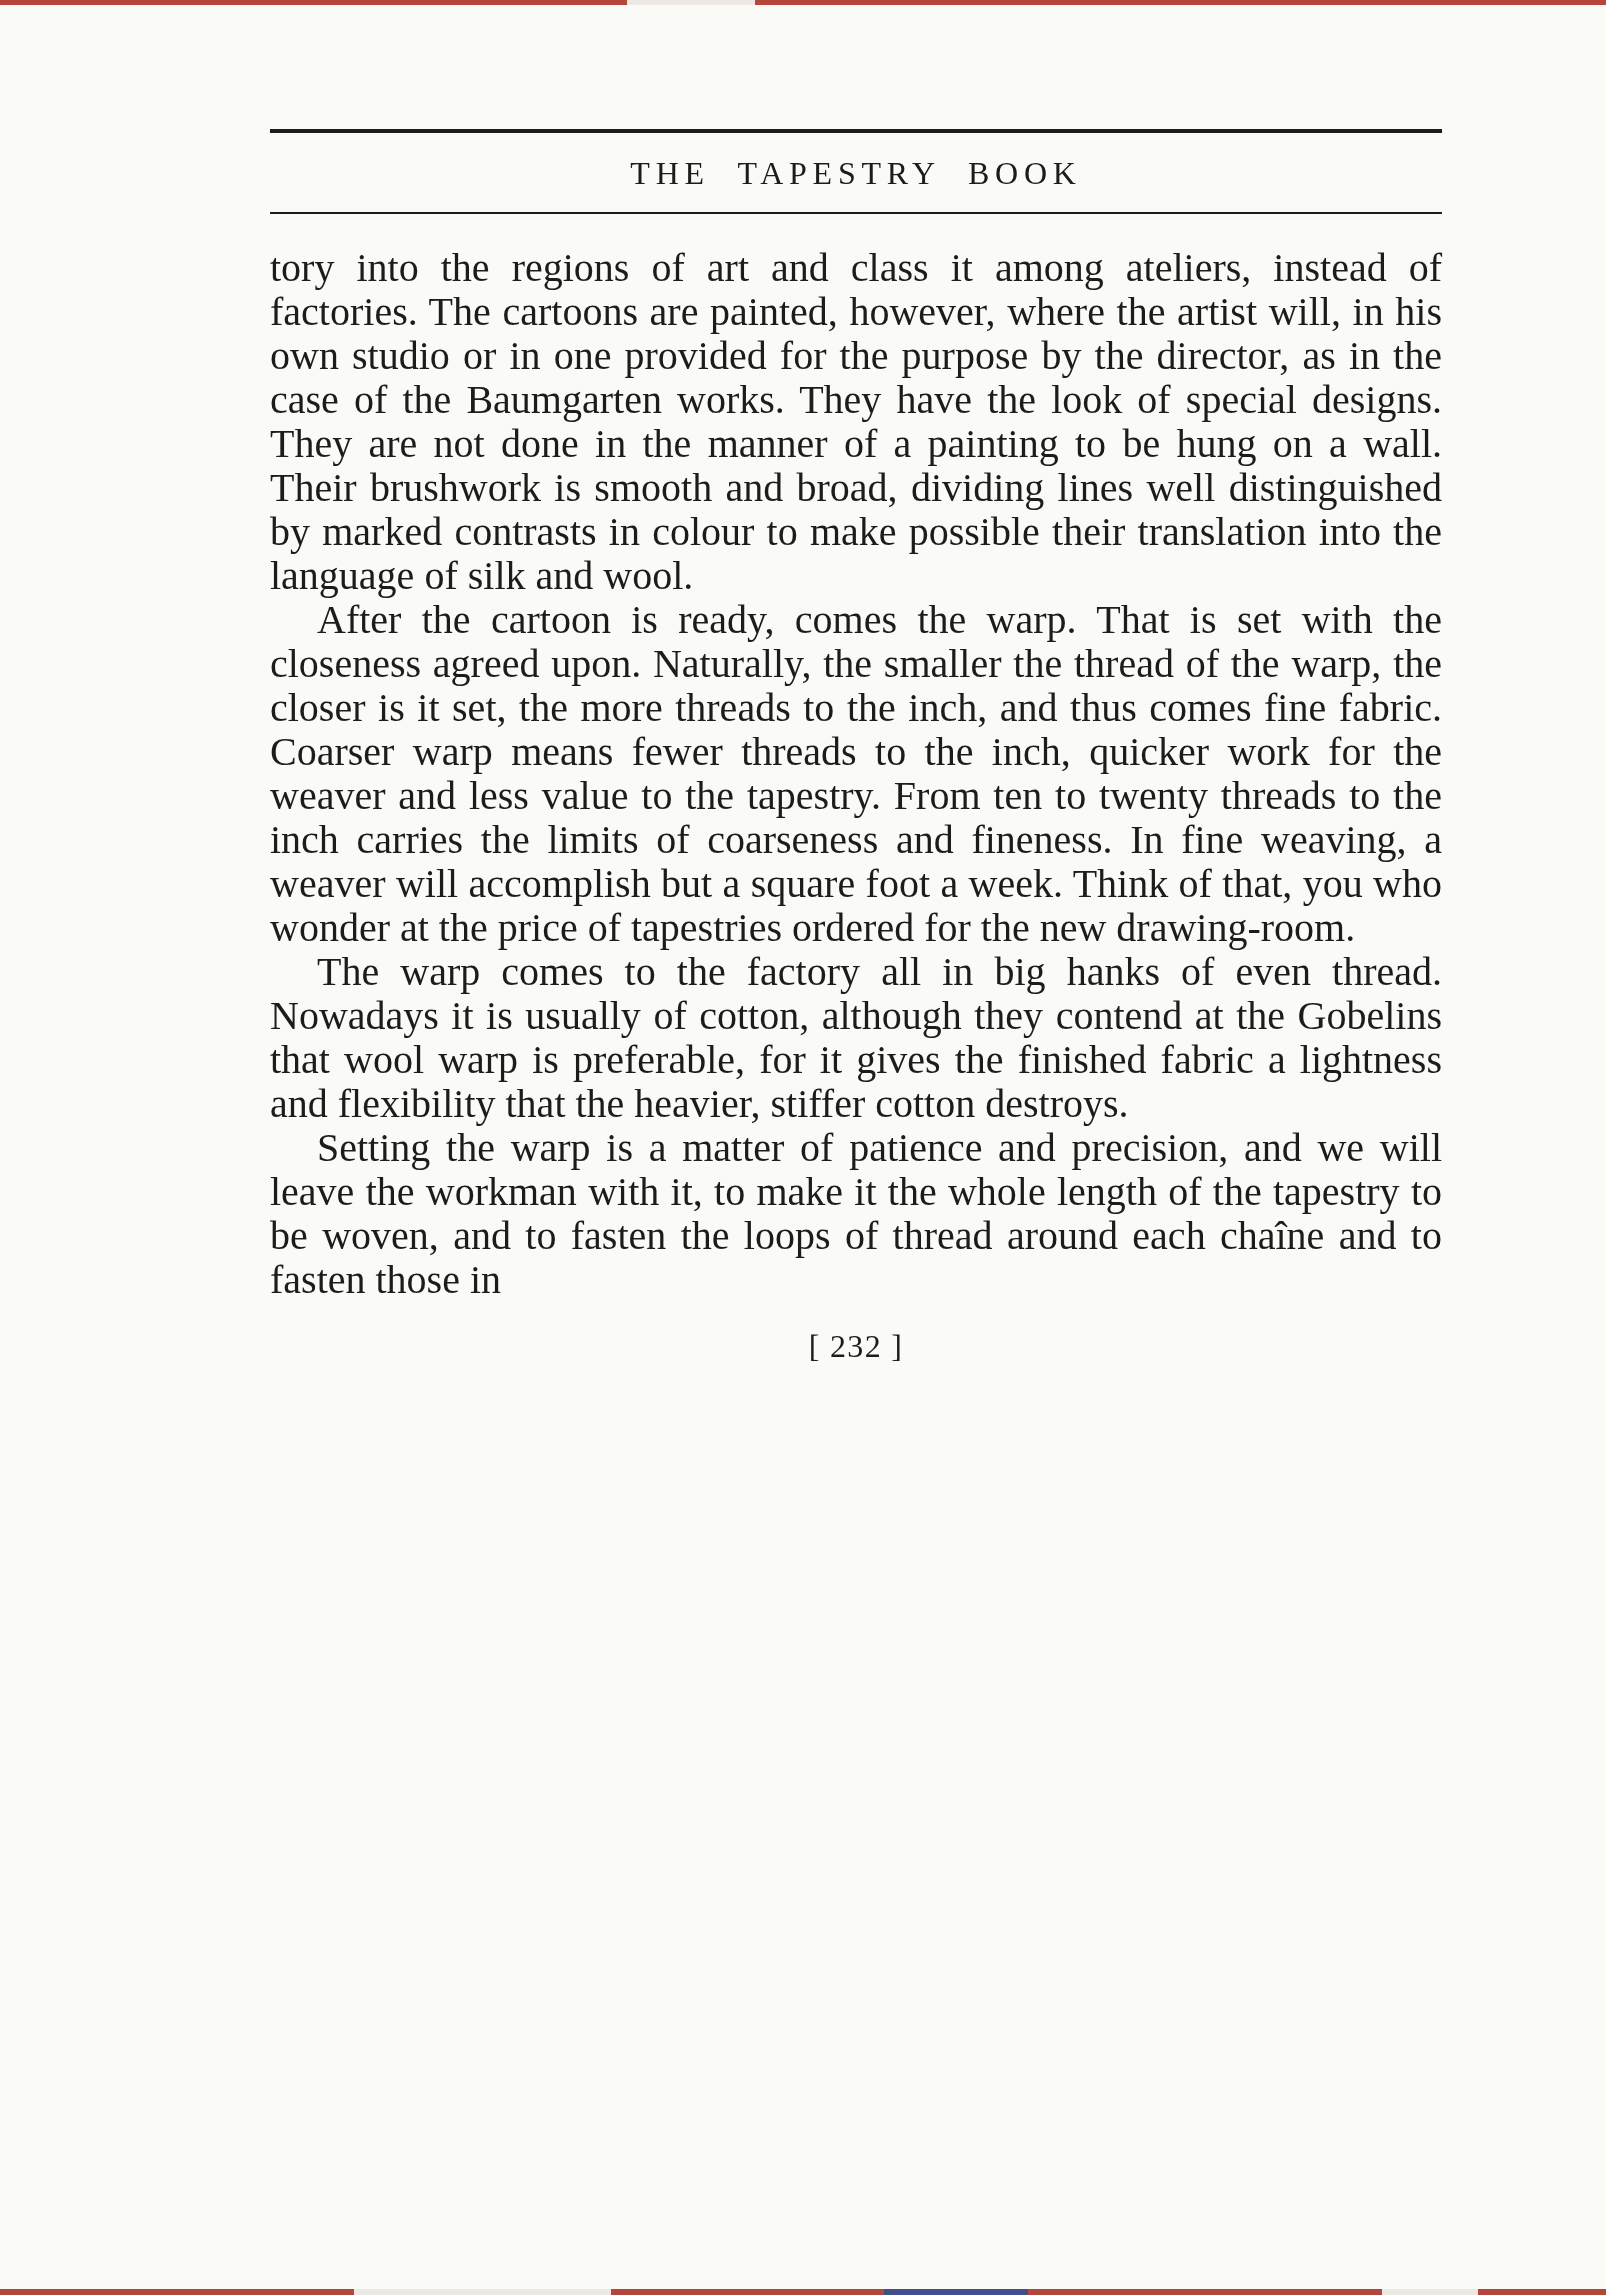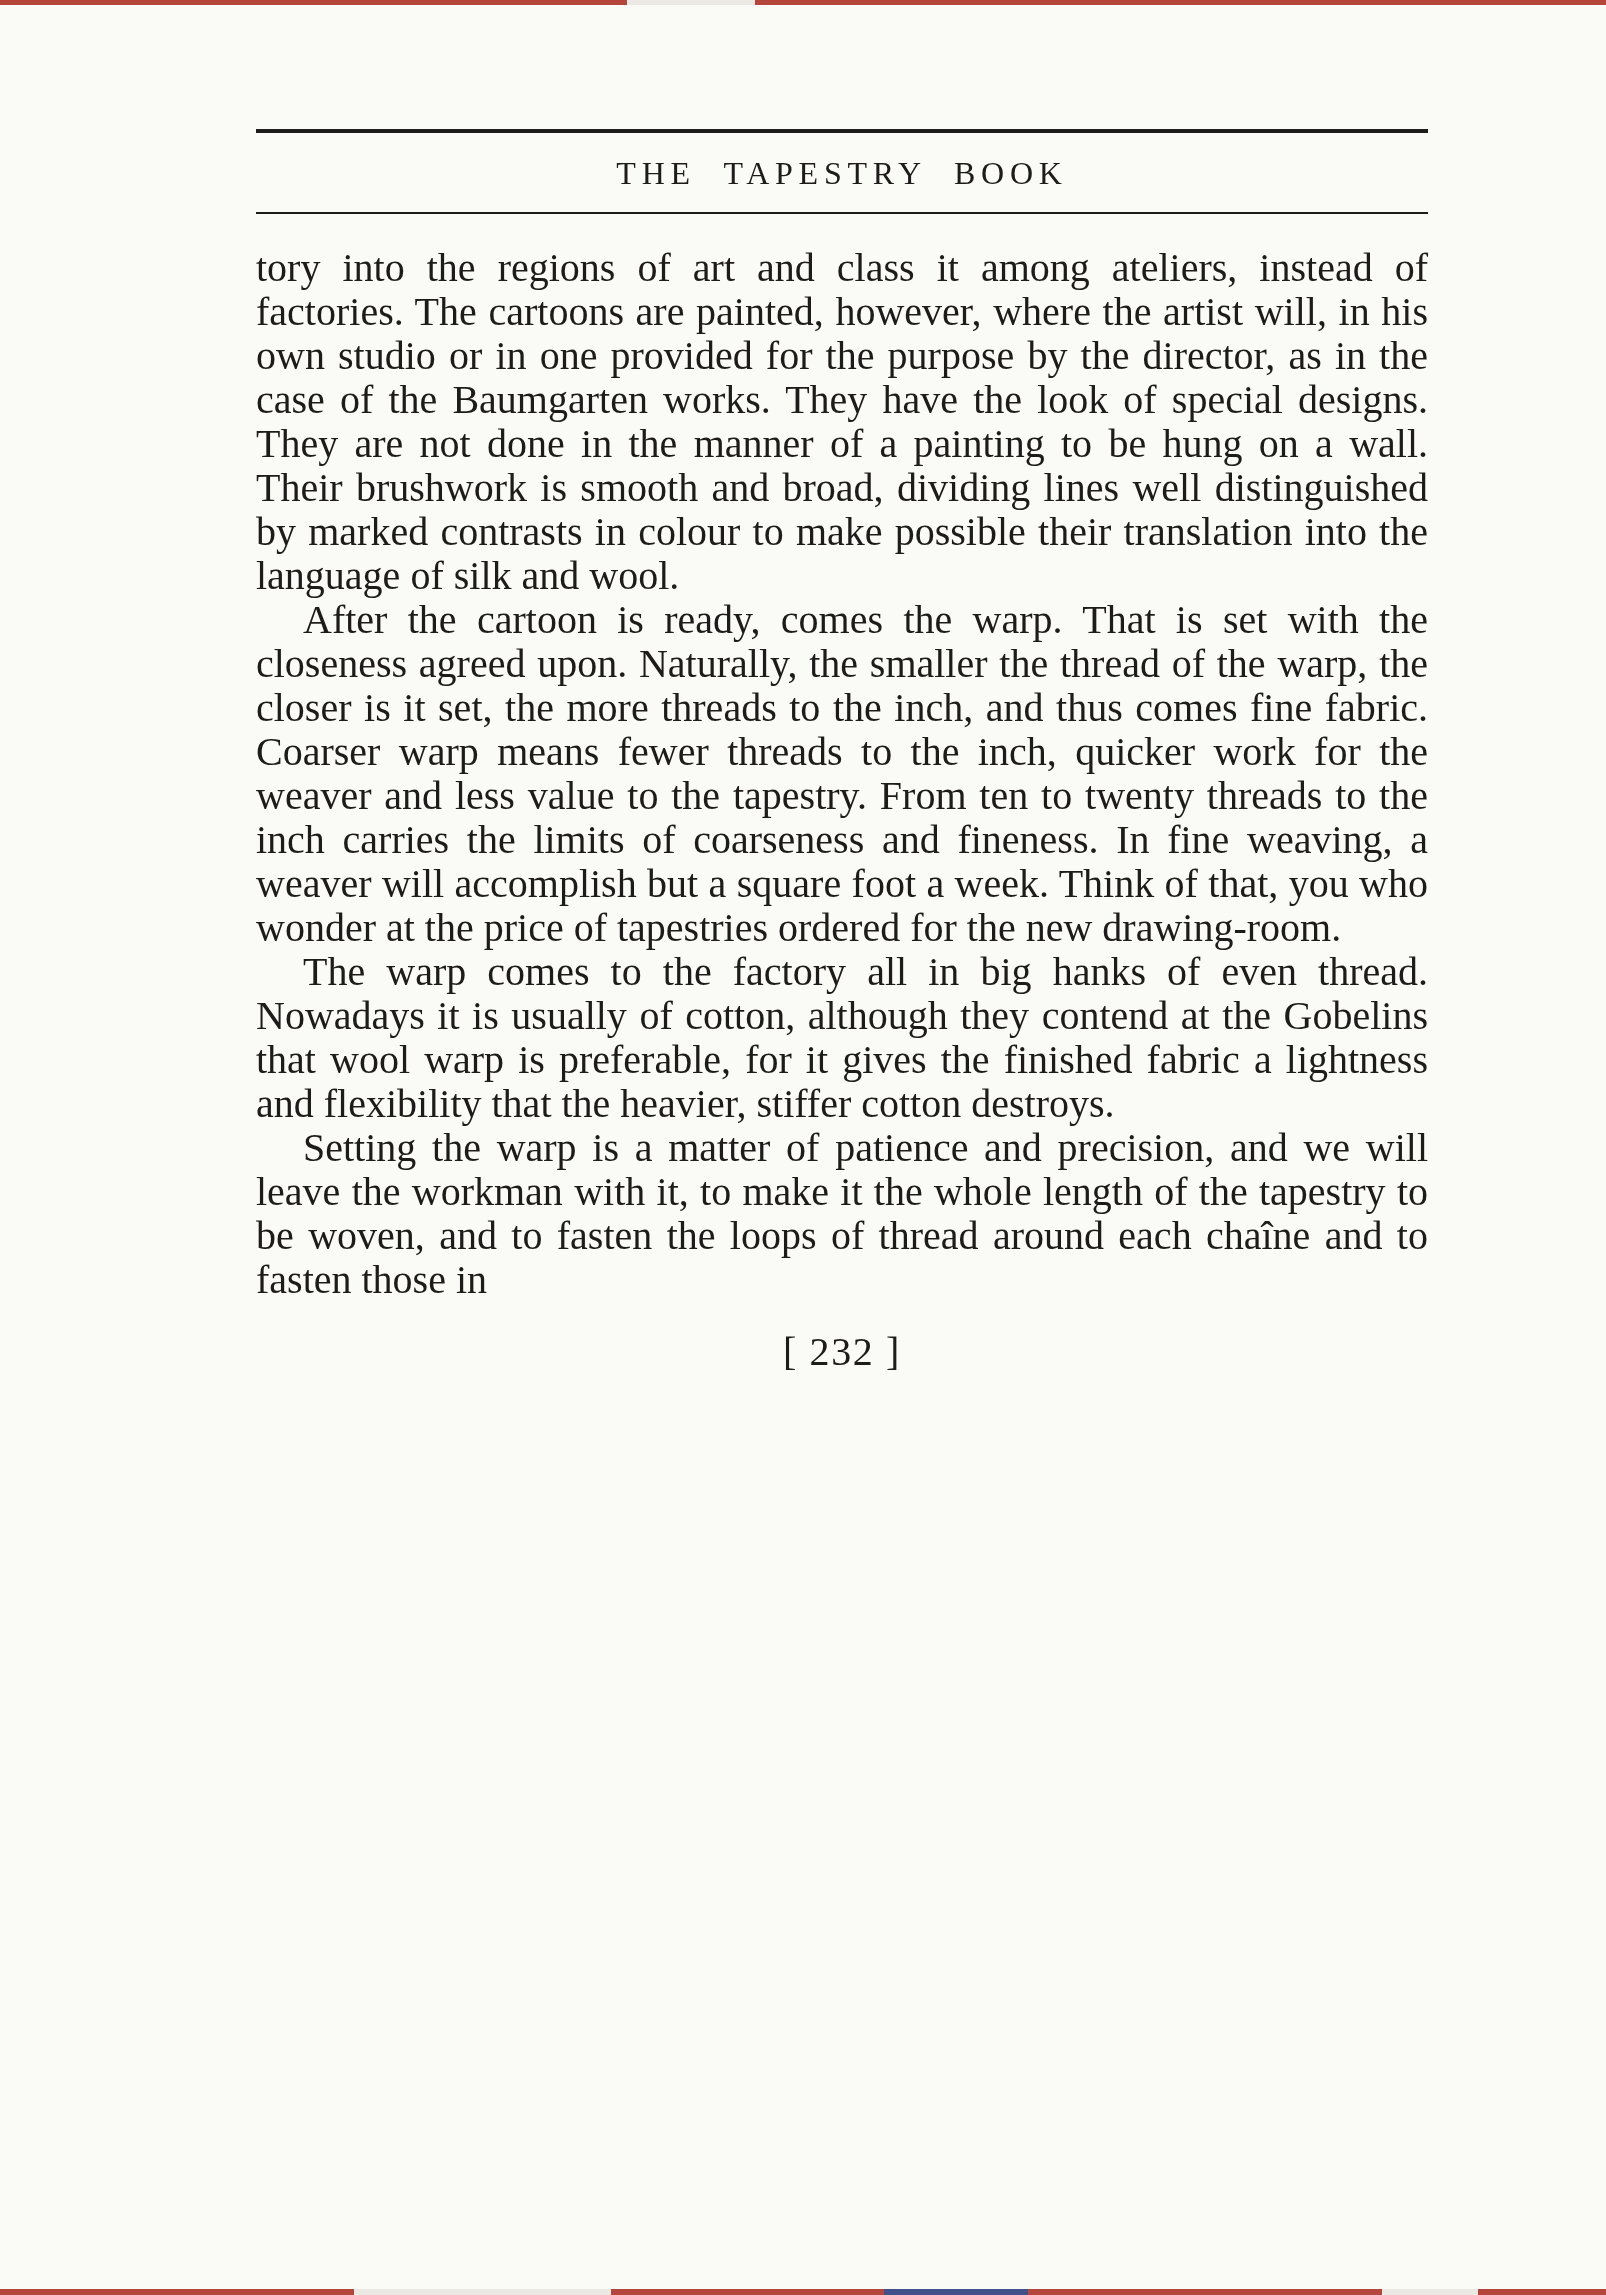--- a/index.html
+++ b/index.html
@@ -30,21 +30,21 @@
       #b5463c 38%, #b5463c 55%,
       #41508a 55%, #41508a 64%,
       #b5463c 64%, #b5463c 86%,
       #ece9e4 86%, #ece9e4 92%,
       #b5463c 92%, #b5463c 100%);
   }
 
   .sheet {
     position: absolute;
     top: 0;
-    left: 256px;
+    left: 270px;
     width: 1172px;
   }
 
   .rule { background: var(--ink, #1e1c1a); }
   .rule-top { margin-top: 129px; height: 4.2px; }
   .rule-bottom { height: 2.8px; }
 
   .title {
     margin: 15.5px 0 14px 0;
     font-size: 32px;
@@ -61,21 +61,21 @@
     line-height: 44px;
     text-align: justify;
   }
   p.para { margin: 0; }
   p.para.indent { text-indent: 47px; }
   .italic { }
 
   .footer {
     margin-top: 25.4px;
     text-align: center;
-    font-size: 40px;
+    font-size: 32px;
     letter-spacing: 0.04em;
   }
 </style>
 </head>
 <body>
 
 <div class="edge edge-top"></div>
 
 <div class="sheet">
   <header>

